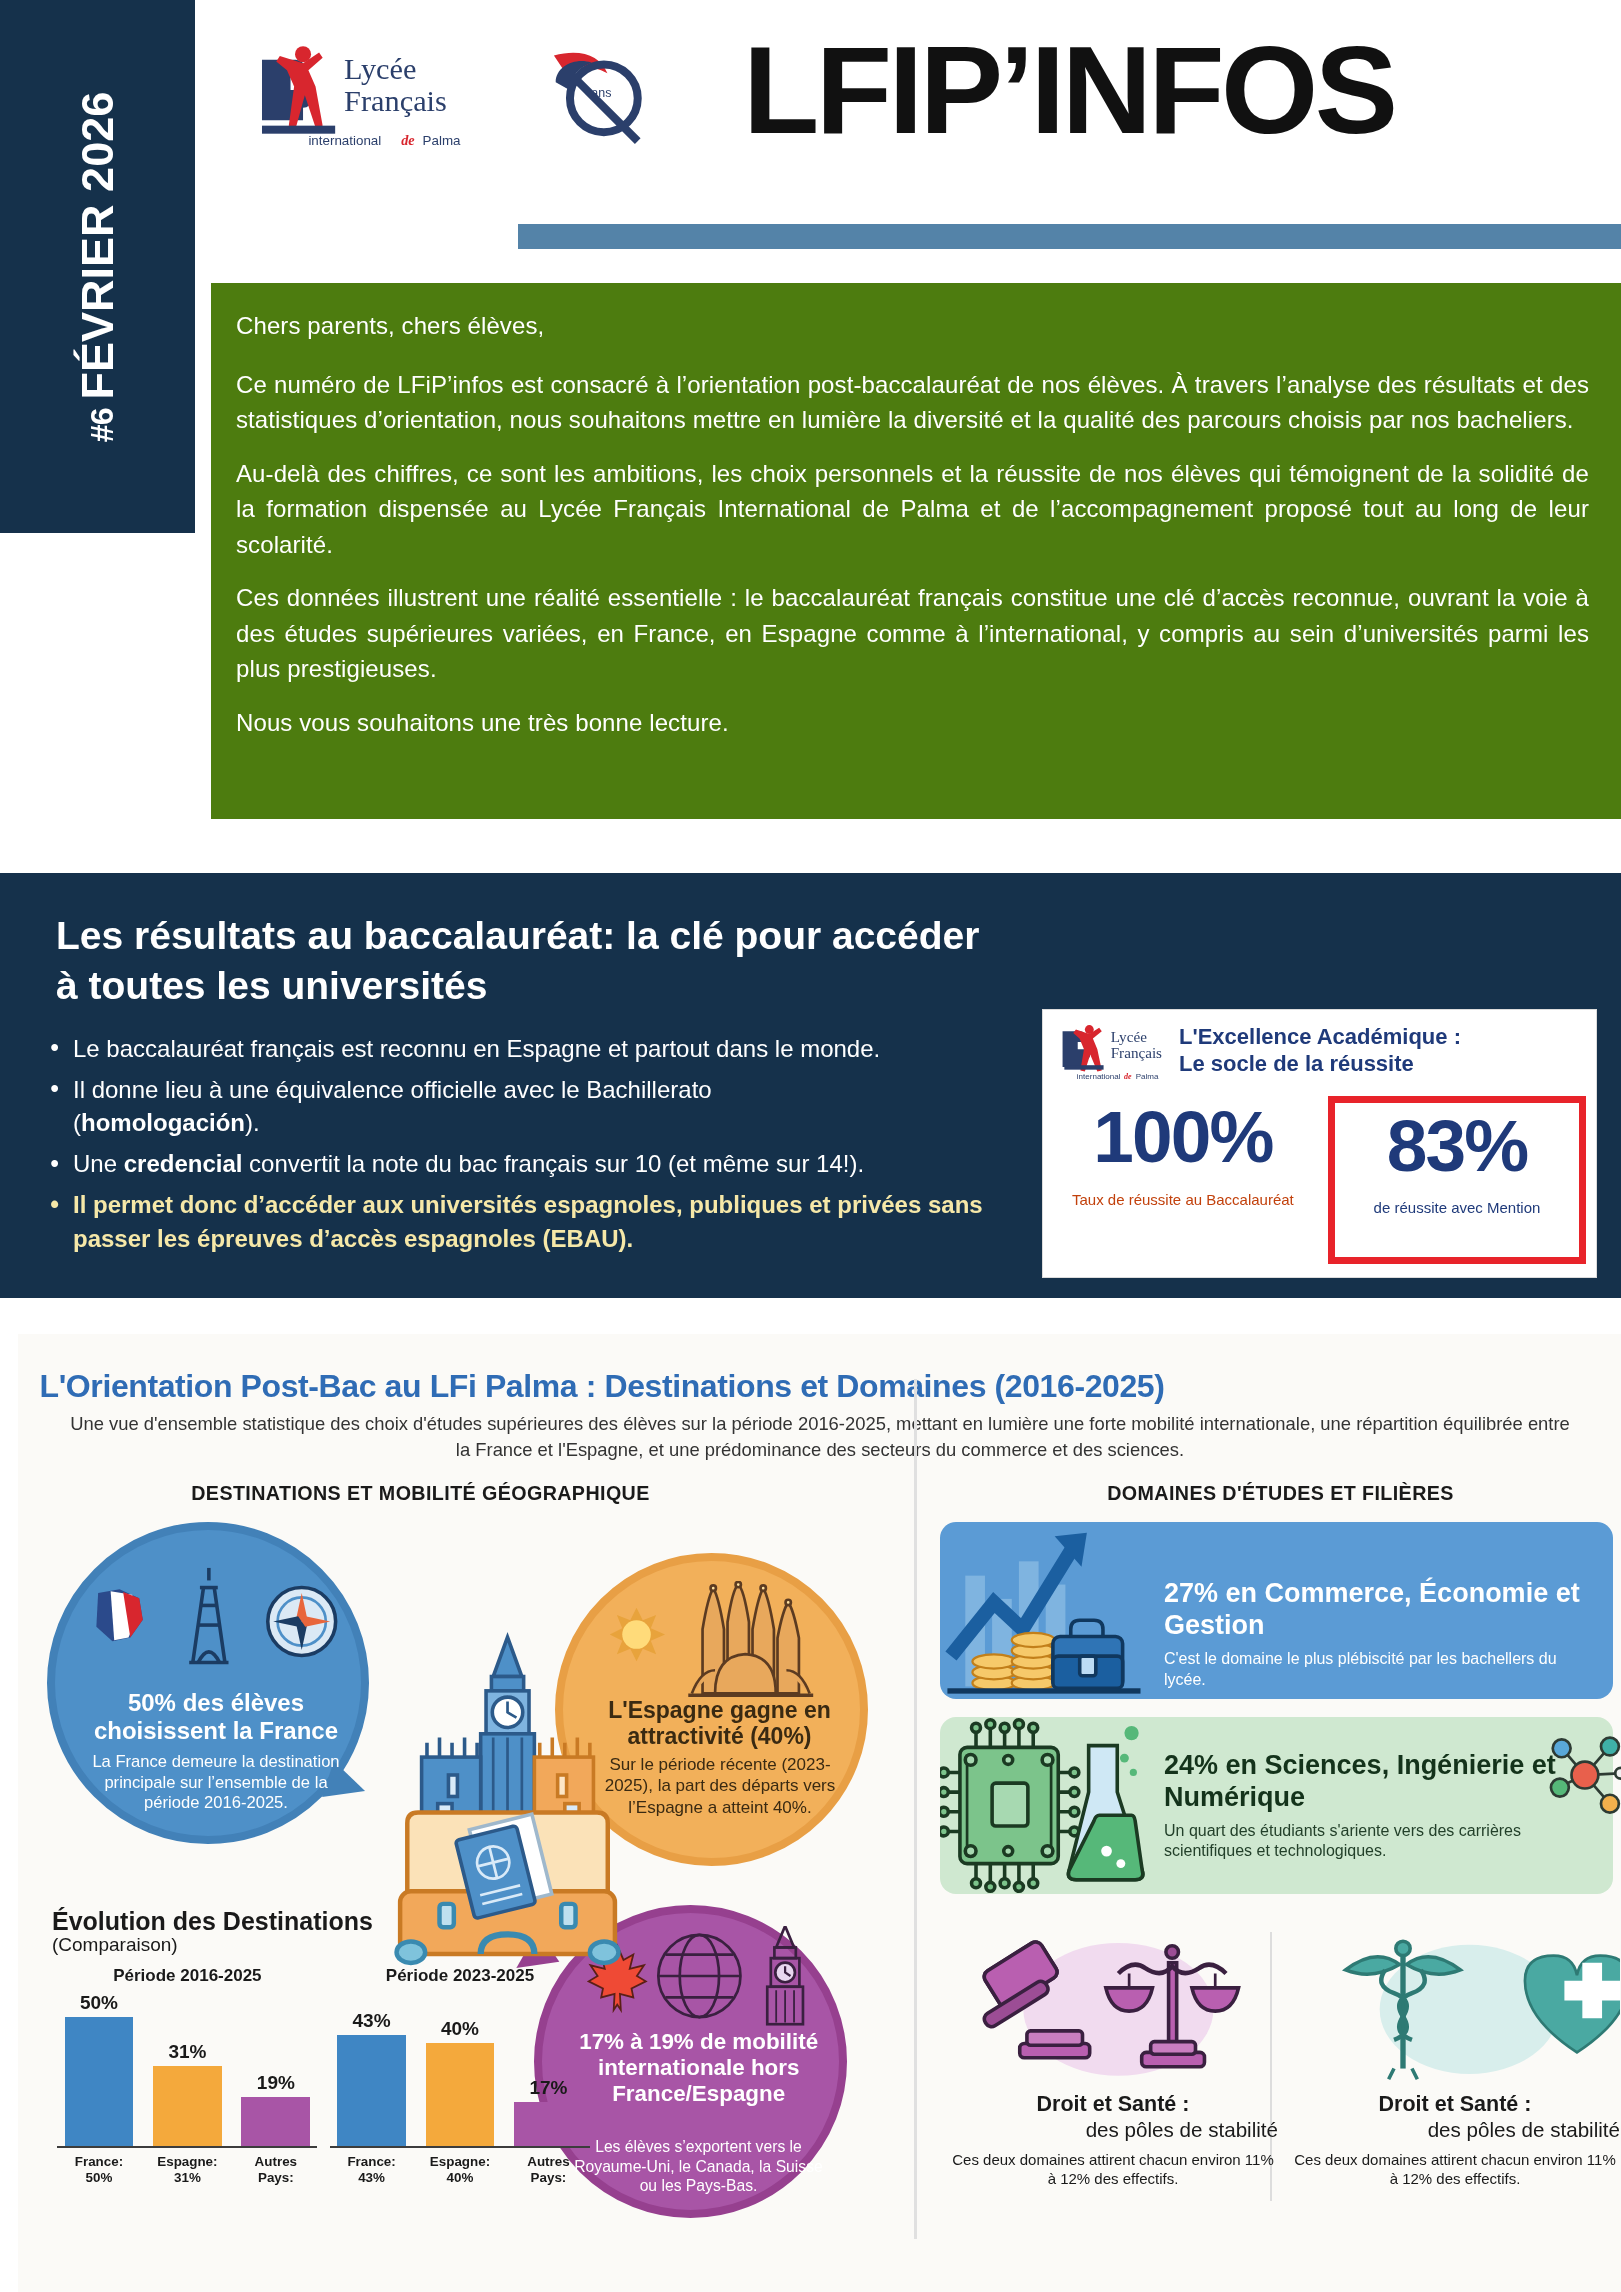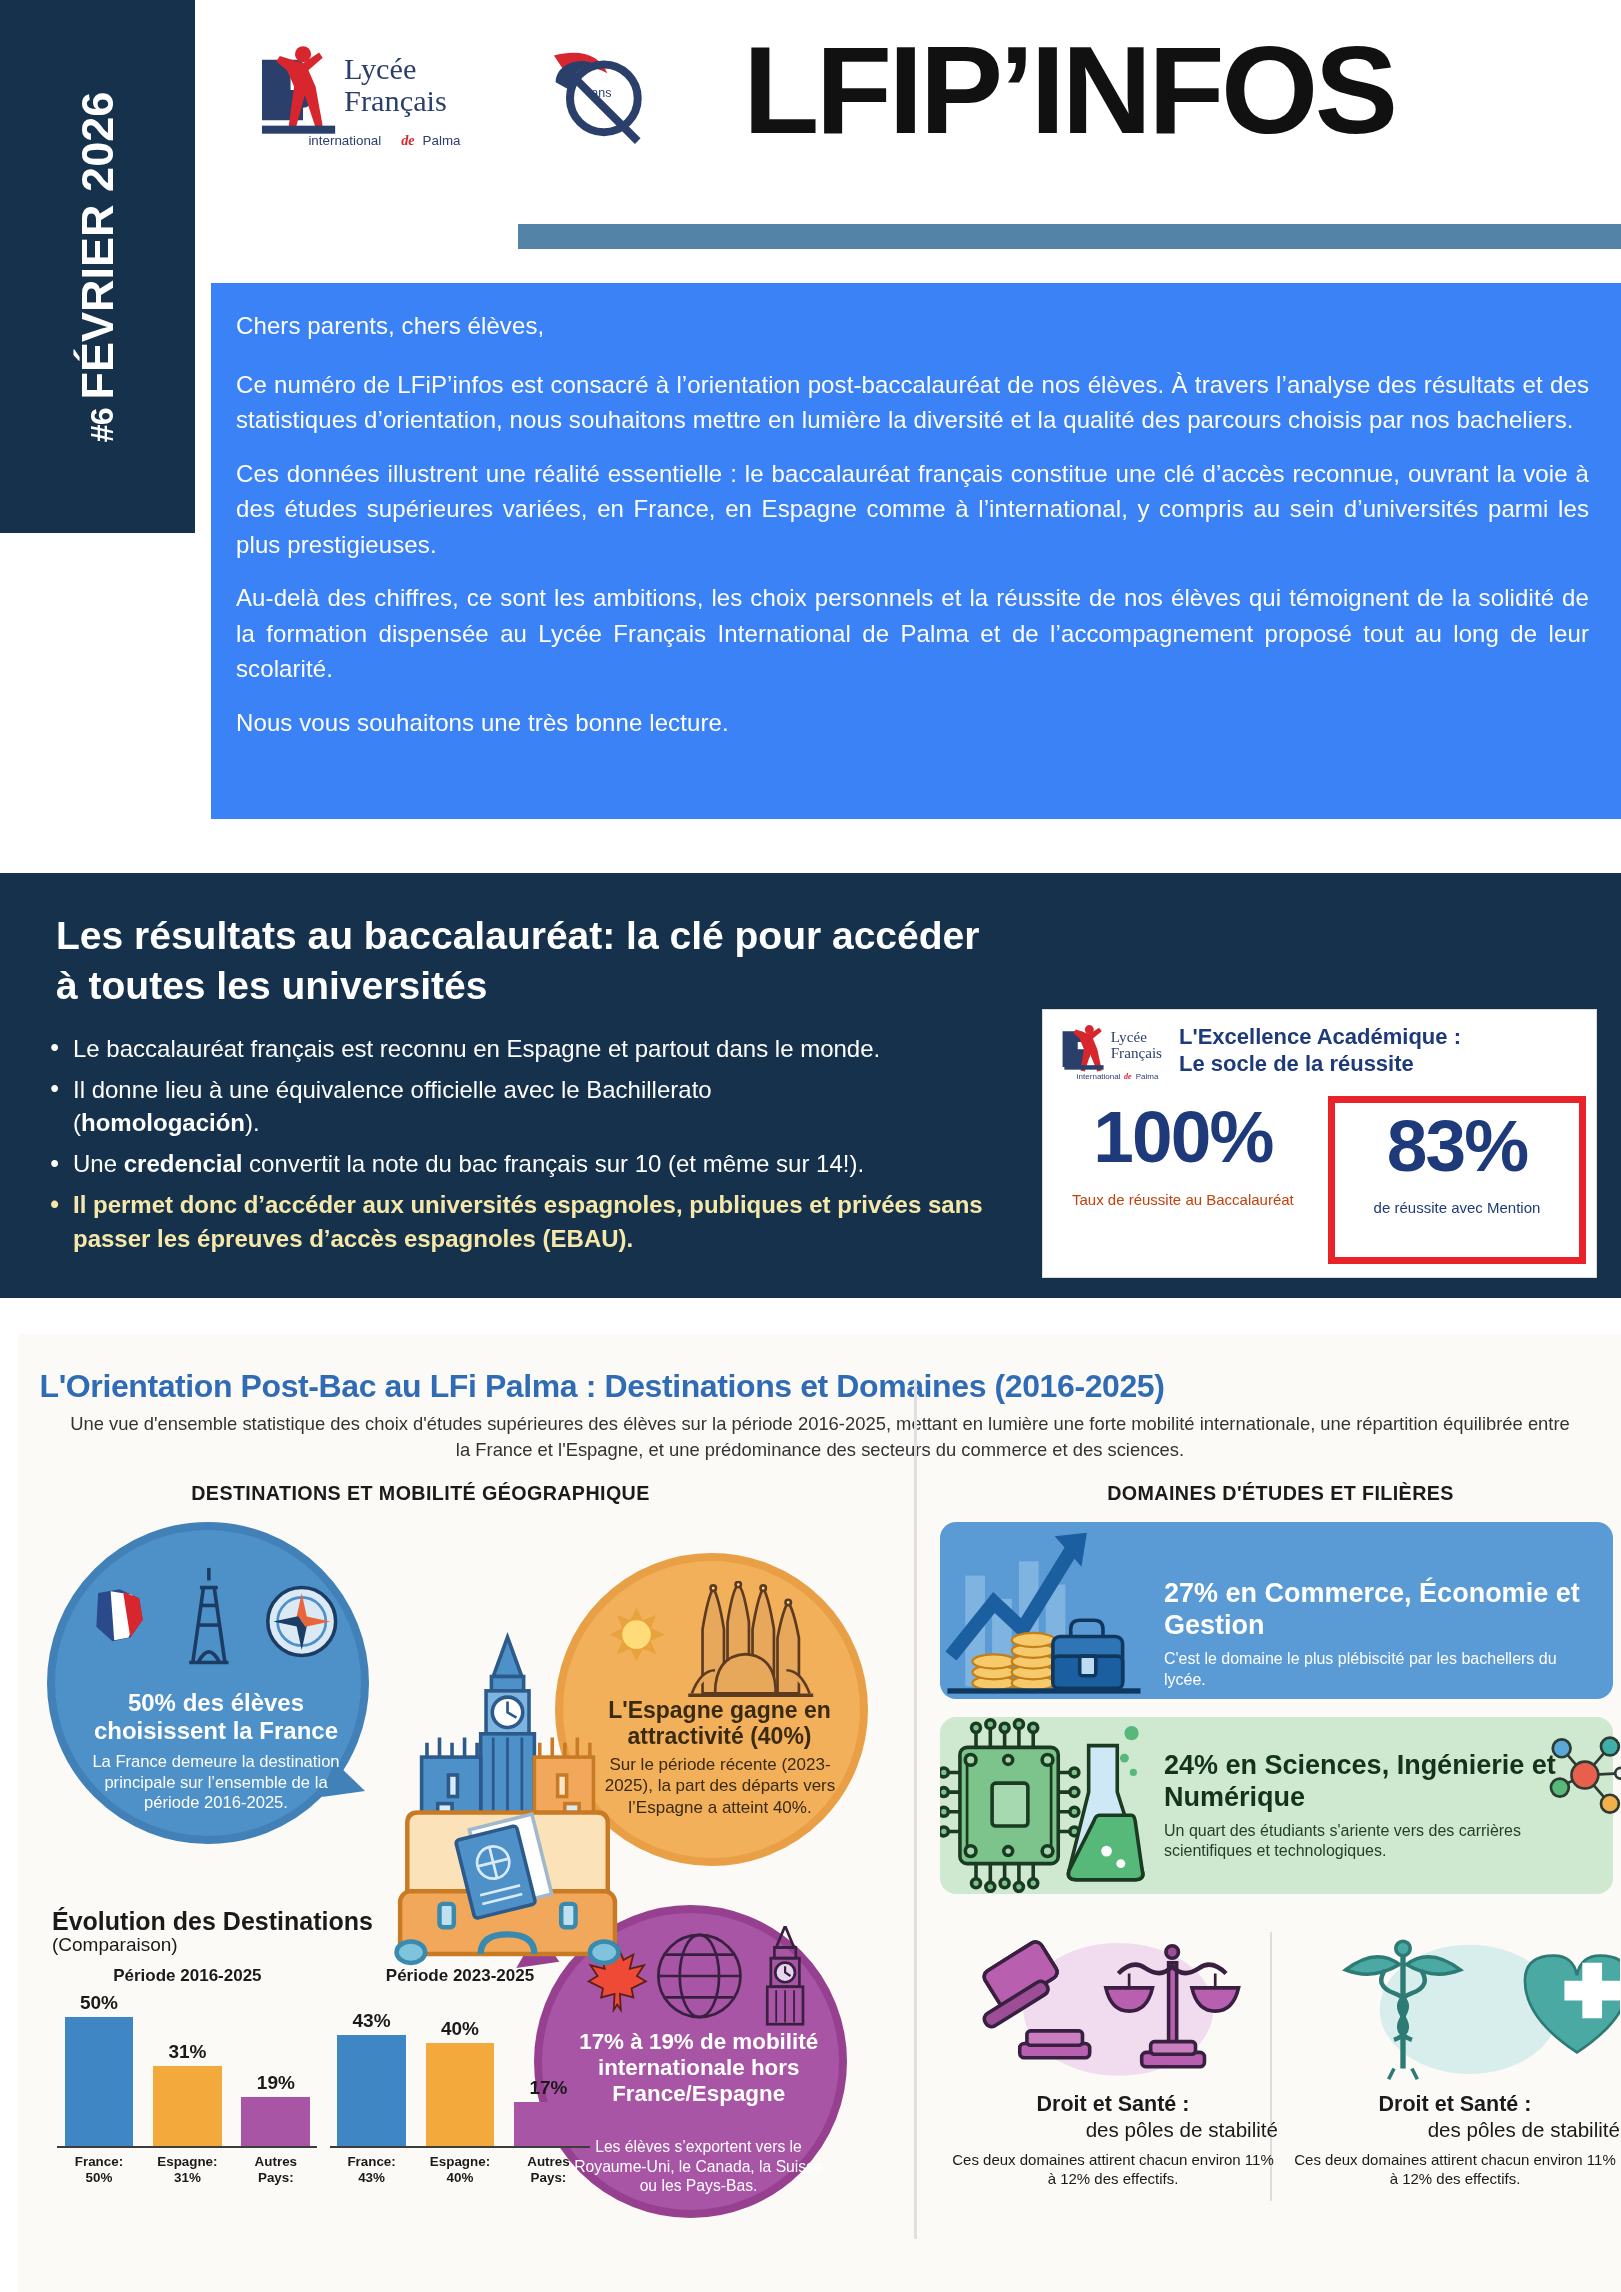--- a/index.html
+++ b/index.html
@@ -39,21 +39,21 @@
     font-family:"Liberation Sans", sans-serif;
   }
   #masthead-rule {
     position:absolute; left:518px; top:224px; width:1103px; height:25px;
     background:#5483a8;
   }
 
   
   #intro-box {
     position:absolute; left:211px; top:283px; width:1410px; height:536px;
-    background:#3b82f6; padding:25px 32px 18px 25px;
+    background:#4d7c0f; padding:25px 32px 18px 25px;
   }
   #intro-box p {
     color:#ffffff; font-size:24px; line-height:1.48;
     text-align:justify; margin-bottom:18px;
     letter-spacing:0.1px;
   }
   #intro-box p.first { margin-bottom:23px; text-align:left; }
   #intro-box p.last  { text-align:left; margin-bottom:0; }
 
   
@@ -250,22 +250,22 @@
     </svg>
   </div>
 
   <div id="masthead">LFIP’INFOS</div>
   <div id="masthead-rule"></div>
 </div>
 
 <div id="intro-box">
   <p class="first">Chers parents, chers élèves,</p>
   <p>Ce numéro de LFiP’infos est consacré à l’orientation post-baccalauréat de nos élèves. À travers l’analyse des résultats et des statistiques d’orientation, nous souhaitons mettre en lumière la diversité et la qualité des parcours choisis par nos bacheliers.</p>
+  <p>Au-delà des chiffres, ce sont les ambitions, les choix personnels et la réussite de nos élèves qui témoignent de la solidité de la formation dispensée au Lycée Français International de Palma et de l’accompagnement proposé tout au long de leur scolarité.</p>
   <p>Ces données illustrent une réalité essentielle : le baccalauréat français constitue une clé d’accès reconnue, ouvrant la voie à des études supérieures variées, en France, en Espagne comme à l’international, y compris au sein d’universités parmi les plus prestigieuses.</p>
-  <p>Au-delà des chiffres, ce sont les ambitions, les choix personnels et la réussite de nos élèves qui témoignent de la solidité de la formation dispensée au Lycée Français International de Palma et de l’accompagnement proposé tout au long de leur scolarité.</p>
   <p class="last">Nous vous souhaitons une très bonne lecture.</p>
 </div>
 
 <div id="bac-section">
   <div id="bac-title">Les résultats au baccalauréat: la clé pour accéder à toutes les universités</div>
   <ul id="bac-list">
     <li>Le baccalauréat français est reconnu en Espagne et partout dans le monde.</li>
     <li>Il donne lieu à une équivalence officielle avec le Bachillerato<br>(<b>homologación</b>).</li>
     <li>Une <b>credencial</b> convertit la note du bac français sur 10 (et même sur 14!).</li>
     <li class="highlight">Il permet donc d’accéder aux universités espagnoles, publiques et privées sans passer les épreuves d’accès espagnoles (EBAU).</li>

